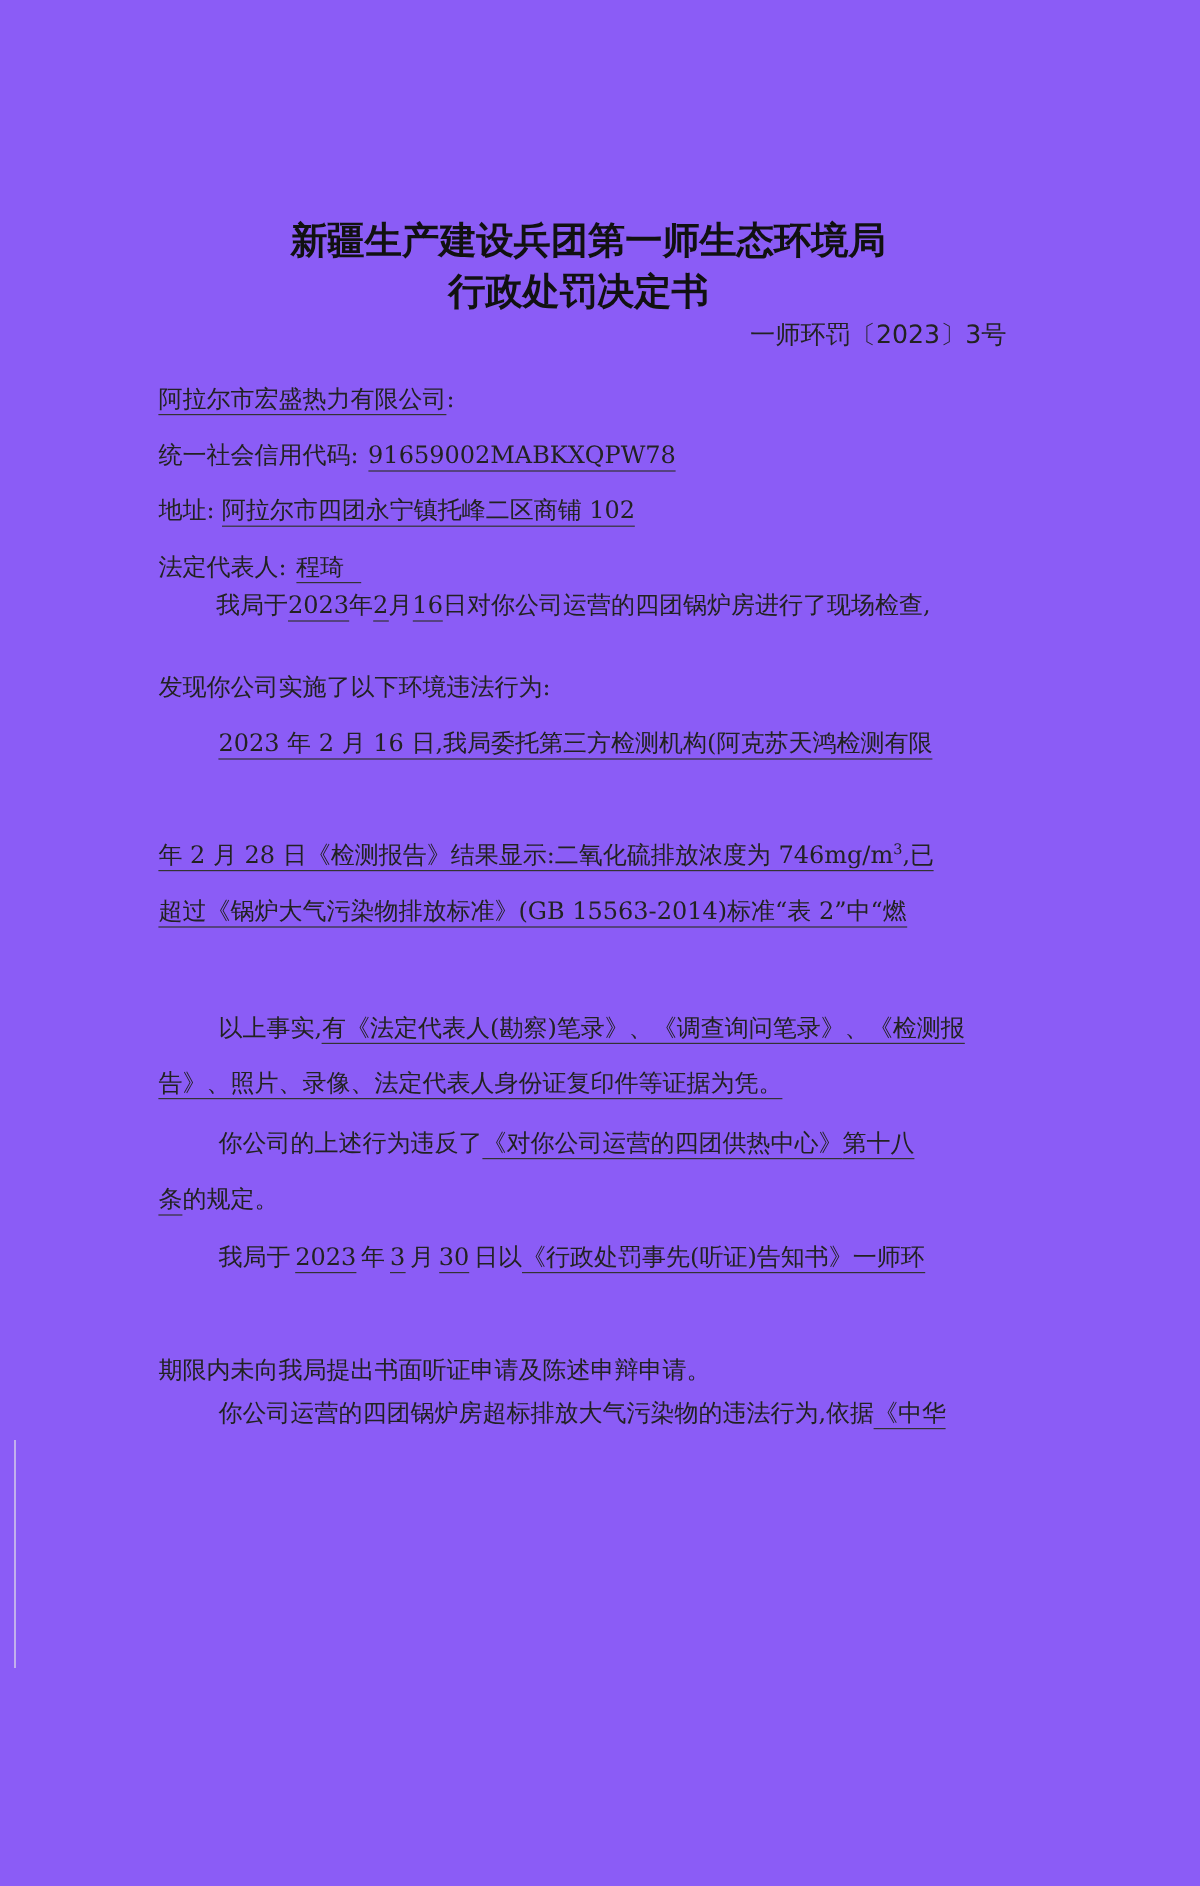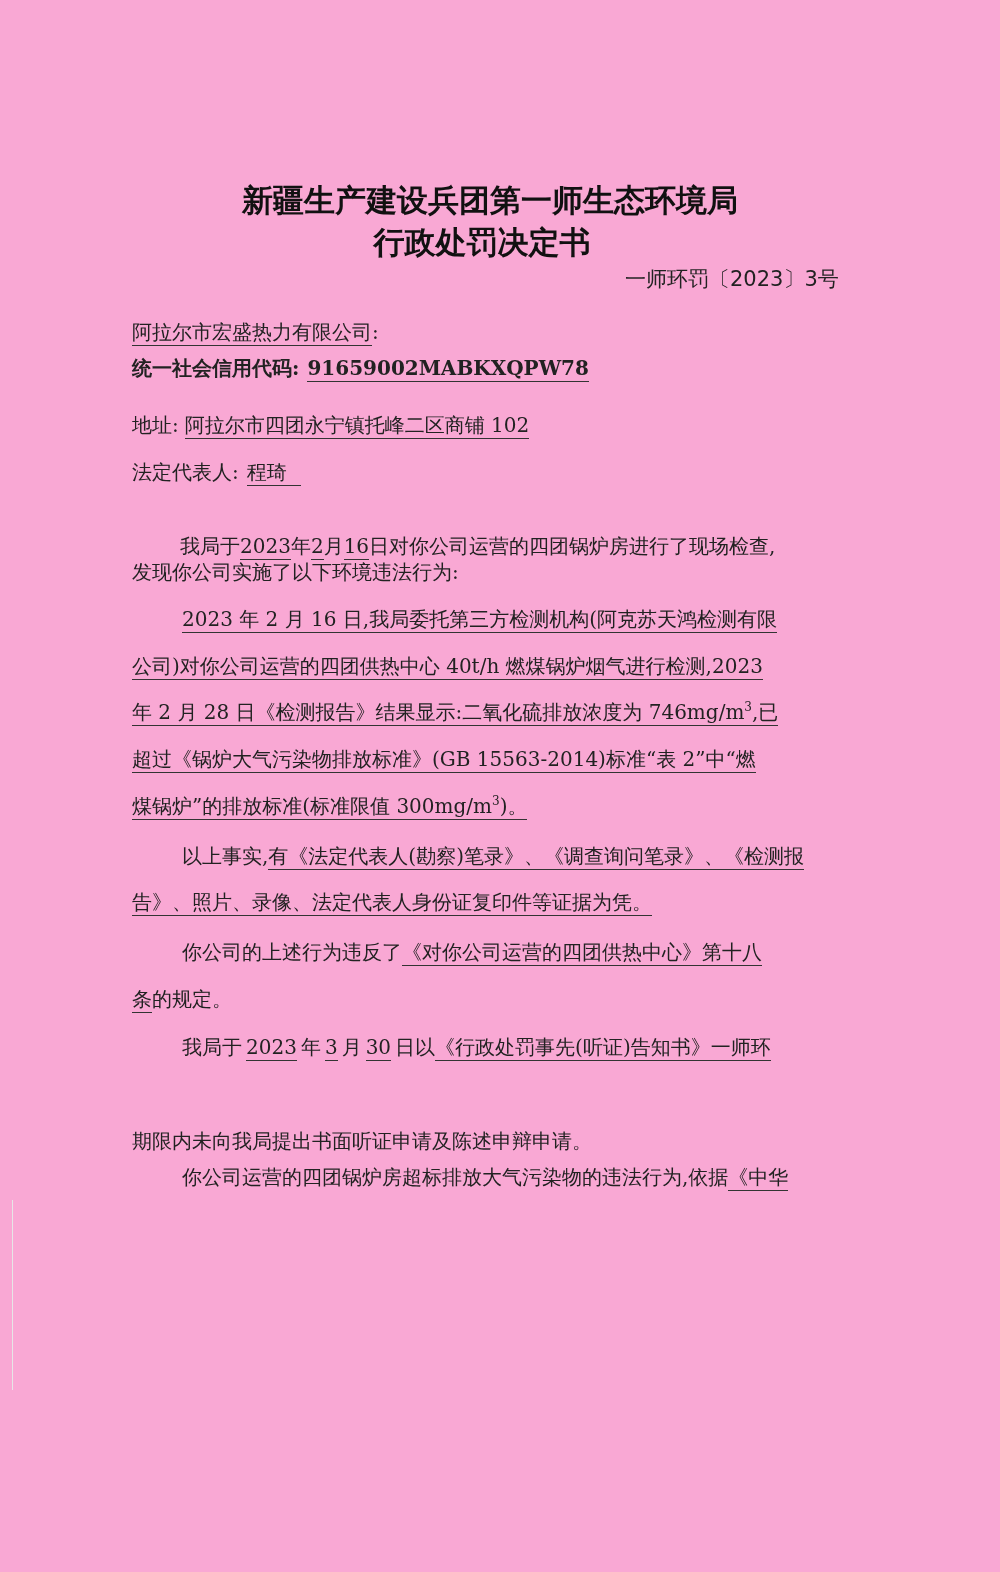--- a/index.html
+++ b/index.html
@@ -4,21 +4,21 @@
 <style>
   html, body { margin: 0; padding: 0; }
   body {
     width: 1000px; height: 1572px;
     background: #ffffff;
     position: relative;
     overflow: hidden;
     font-family: "DejaVu Serif", "Liberation Serif", serif;
     color: #1a1a1a;
   }
-  .page { position: absolute; inset: 0; background: #f9a8d4; }
+  .page { position: absolute; inset: 0; background: #8b5cf6; }
   .edge-line {
     position: absolute; left: 12px; top: 1200px; width: 1px; height: 190px;
     background: #e6e6e6;
   }
   .title {
     position: absolute; left: 0; width: 1000px; text-align: center;
     font-family: "DejaVu Serif", "Liberation Serif", serif;
     font-weight: bold; color: #111;
   }
   .title-1 { top: 180px; font-size: 31px; letter-spacing: 0px; left: -10px; }
@@ -41,40 +41,38 @@
 <div class="page">
   <div class="edge-line"></div>
 
   <div class="title title-1">新疆生产建设兵团第一师生态环境局</div>
   <div class="title title-2">行政处罚决定书</div>
   <div class="doc-number">一师环罚〔2023〕3号</div>
 
   <div class="line" style="top:318px;left:132px;">
     <span class="u">阿拉尔市宏盛热力有限公司</span><span>:</span>
   </div>
-  <div class="line" style="top:354px;left:132px;font-weight:bold;">
+  <div class="line" style="top:365px;left:132px;">
     <span>统一社会信用代码:</span><span class="u" style="margin-left:8px;">91659002MABKXQPW78</span>
   </div>
   <div class="line" style="top:411px;left:132px;">
     <span>地址:</span><span class="u" style="margin-left:6px;">阿拉尔市四团永宁镇托峰二区商铺 102</span>
   </div>
   <div class="line" style="top:458px;left:132px;">
     <span>法定代表人:</span><span class="u" style="margin-left:8px;padding-right:14px;text-align:right;">程琦</span>
   </div>
 
-  <div class="line" style="top:532px;left:180px;">
+  <div class="line" style="top:490px;left:180px;">
     <span>我局于</span><span class="u">2023</span><span>年</span><span class="u">2</span><span>月</span><span class="u">16</span><span>日对你公司运营的四团锅炉房进行了现场检查,</span>
   </div>
   <div class="line" style="top:558px;left:132px;">发现你公司实施了以下环境违法行为:</div>
 
   <div class="line" style="top:605px;left:182px;"><span class="u">2023 年 2 月 16 日,我局委托第三方检测机构(阿克苏天鸿检测有限</span></div>
-  <div class="line" style="top:652px;left:132px;"><span class="u">公司)对你公司运营的四团供热中心 40t/h 燃煤锅炉烟气进行检测,2023</span></div>
   <div class="line" style="top:698px;left:132px;"><span class="u"><span>年 2 月 28 日《检测报告》结果显示:二氧化硫排放浓度为 746mg/m</span><span class="sup">3</span><span>,已</span></span></div>
   <div class="line" style="top:745px;left:132px;"><span class="u">超过《锅炉大气污染物排放标准》(GB 15563-2014)标准“表 2”中“燃</span></div>
-  <div class="line" style="top:792px;left:132px;"><span class="u"><span>煤锅炉”的排放标准(标准限值 300mg/m</span><span class="sup">3</span><span>)。</span></span></div>
 
   <div class="line" style="top:842px;left:182px;">
     <span>以上事实,</span><span class="u">有《法定代表人(勘察)笔录》、《调查询问笔录》、《检测报</span>
   </div>
   <div class="line" style="top:888px;left:132px;"><span class="u">告》、照片、录像、法定代表人身份证复印件等证据为凭。</span></div>
 
   <div class="line" style="top:938px;left:182px;">
     <span>你公司的上述行为违反了</span><span class="u">《对你公司运营的四团供热中心》</span><span class="u">第十八</span>
   </div>
   <div class="line" style="top:985px;left:132px;">

